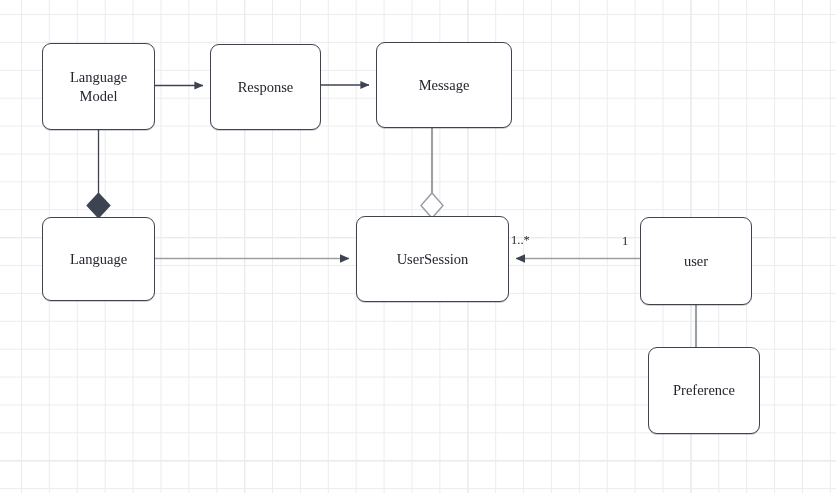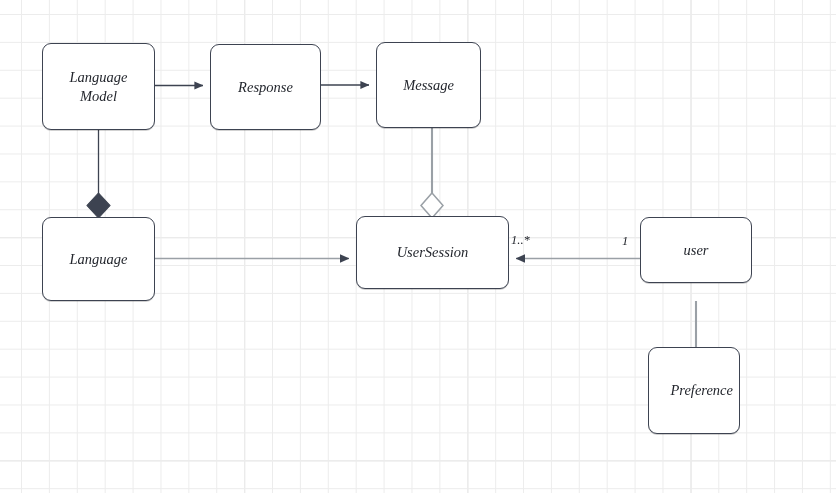--- a/index.html
+++ b/index.html
@@ -19,21 +19,20 @@
       linear-gradient(to bottom, #ececec 1px, transparent 1px),
       linear-gradient(to right, #e0e0e0 1px, transparent 1px),
       linear-gradient(to bottom, #e0e0e0 1px, transparent 1px);
     background-size:
       27.9px 27.9px,
       27.9px 27.9px,
       223.2px 223.2px,
       223.2px 223.2px;
     background-position: 21px 14px, 21px 14px, 21px 14px, 21px 14px;
     font-family: "Liberation Serif", "DejaVu Serif", serif;
-    font-style: italic;
   }
   .edge-layer {
     position: absolute;
     left: 0;
     top: 0;
     width: 836px;
     height: 493px;
     pointer-events: none;
   }
   .node {
@@ -115,37 +114,37 @@
     <span class="node-label">
       <span>Language</span><br>
       <span>Model</span>
     </span>
   </div>
 
   <div class="node" style="left:210px; top:44px; width:111px; height:86px;">
     <span class="node-label">Response</span>
   </div>
 
-  <div class="node" style="left:376px; top:42px; width:105px; height:86px;">
+  <div class="node" style="left:376px; top:42px; width:136px; height:86px;">
     <span class="node-label">Message</span>
   </div>
 
   <div class="node" style="left:42px; top:217px; width:113px; height:84px;">
     <span class="node-label">Language</span>
   </div>
 
-  <div class="node" style="left:356px; top:216px; width:153px; height:73px;">
+  <div class="node" style="left:356px; top:216px; width:153px; height:86px;">
     <span class="node-label">UserSession</span>
   </div>
 
-  <div class="node" style="left:640px; top:217px; width:112px; height:66px;">
+  <div class="node" style="left:640px; top:217px; width:112px; height:88px;">
     <span class="node-label">user</span>
   </div>
 
-  <div class="node" style="left:648px; top:347px; width:92px; height:87px;justify-content:flex-end;">
+  <div class="node" style="left:648px; top:347px; width:112px; height:87px;">
     <span class="node-label">Preference</span>
   </div>
 
   <div class="mult-label" style="left:511px; top:233px;">1..*</div>
 
   <div class="mult-label" style="left:622px; top:234px;">1</div>
 
 </div>
 
 </body></html>

